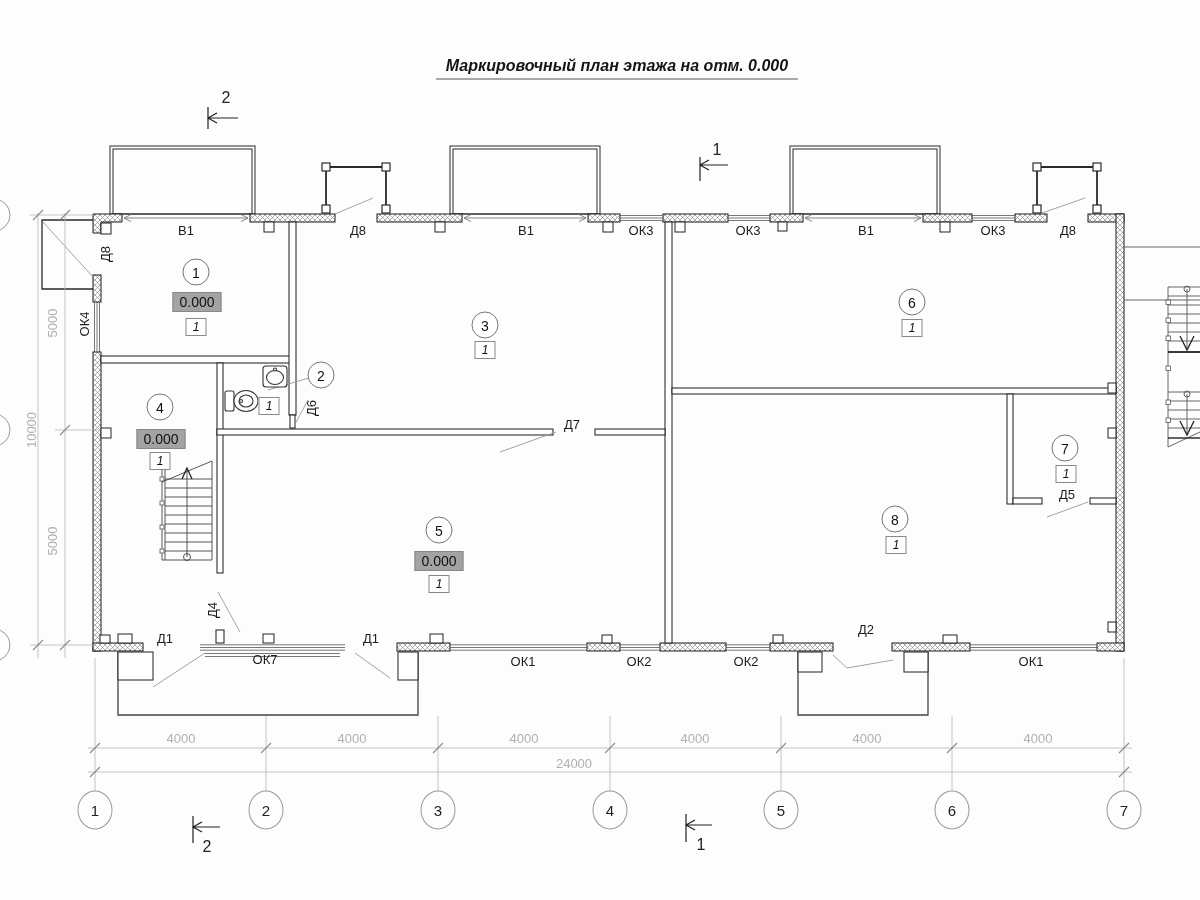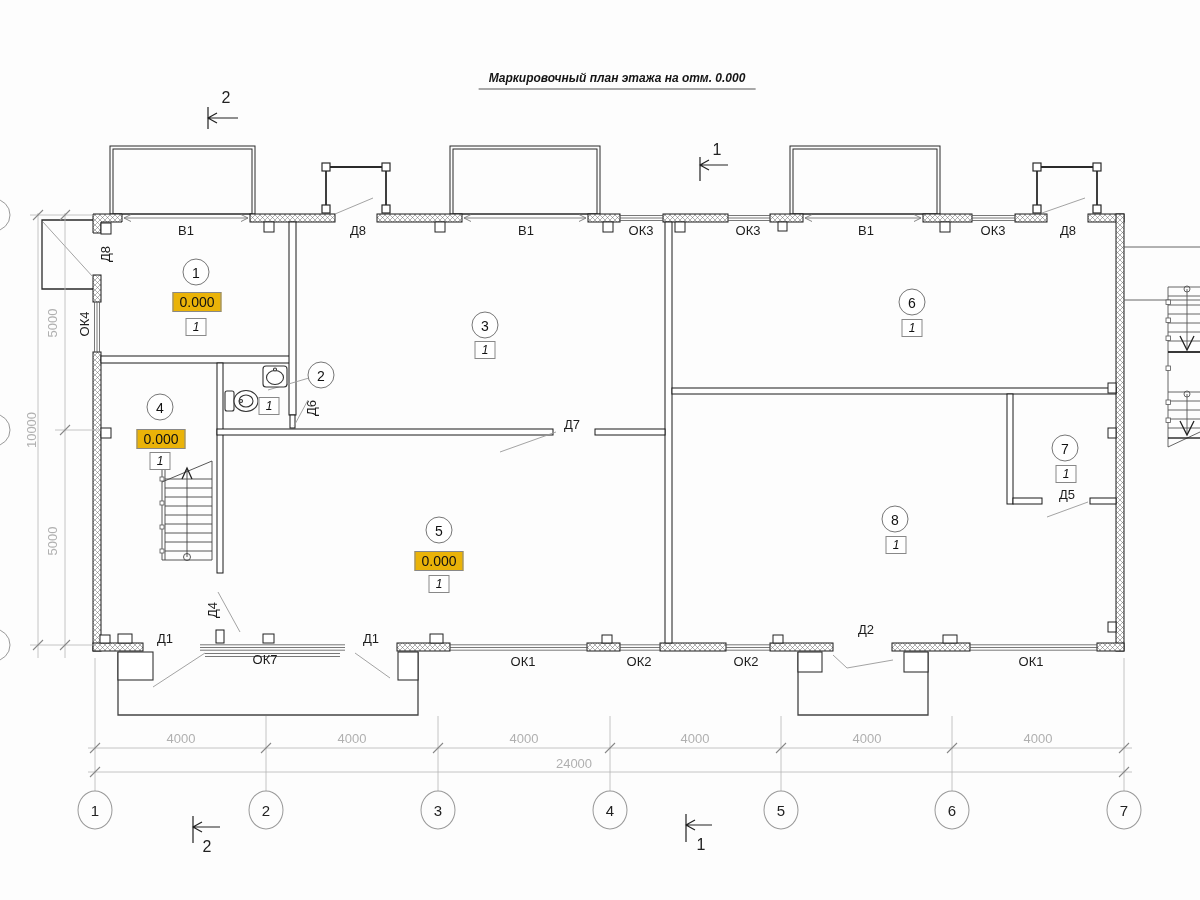--- a/index.html
+++ b/index.html
@@ -1,28 +1,28 @@
 <!DOCTYPE html>
 <html><head>
 <meta charset="utf-8">
 <style>
   * { margin:0; padding:0; box-sizing:border-box; }
   html,body { width:1200px; height:900px; background:#fcfcfc; font-family:"Liberation Sans", sans-serif; }
   #canvas { position:relative; width:1200px; height:900px; background:#fdfdfd; overflow:hidden; }
   #plan-svg { position:absolute; left:0; top:0; width:1200px; height:900px; }
-  .title { position:absolute; left:617px; top:68px; transform:translate(-50%,-50%); font-size:12px;
+  .title { position:absolute; left:617px; top:68px; transform:translate(-50%,-50%); font-size:16px;
            font-style:italic; font-weight:bold; color:#151515; border-bottom:1.2px solid #555;
-           padding:0 10px 4px; white-space:nowrap;margin-top:12px; }
+           padding:0 10px 4px; white-space:nowrap; }
   .lbl { position:absolute; font-size:13px; color:#1c1c1c; white-space:nowrap;
          transform:translate(-50%,-50%); background:transparent; }
   .lbl.rot { transform:translate(-50%,-50%) rotate(-90deg); }
   .room-circle { position:absolute; width:27px; height:27px; border:1px solid #777; border-radius:50%;
          display:flex; align-items:center; justify-content:center; font-size:14px; color:#111;
          background:#fff; transform:translate(-50%,-50%); }
-  .elev-box { position:absolute; border:1px solid #888; background:#eab308; padding:1px 6px;
+  .elev-box { position:absolute; border:1px solid #888; background:#a3a3a3; padding:1px 6px;
          font-size:14px; color:#111; transform:translate(-50%,-50%); white-space:nowrap; }
   .type-box { position:absolute; border:1px solid #888; background:#fff; width:21px; height:18px;
          font-size:12px; font-style:italic; display:flex; align-items:center; justify-content:center;
          color:#111; transform:translate(-50%,-50%); }
   .axis-bubble { position:absolute; width:35px; height:39px; border:1px solid #999; border-radius:50%;
          display:flex; align-items:center; justify-content:center; font-size:15px; color:#222;
          background:#fdfdfd; transform:translate(-50%,-50%); }
   .dim { position:absolute; font-size:13px; color:#b0b0b0; transform:translate(-50%,-50%); white-space:nowrap; }
   .dim.rot { transform:translate(-50%,-50%) rotate(-90deg); }
   .section-label { position:absolute; font-size:16px; color:#222; transform:translate(-50%,-50%); }

